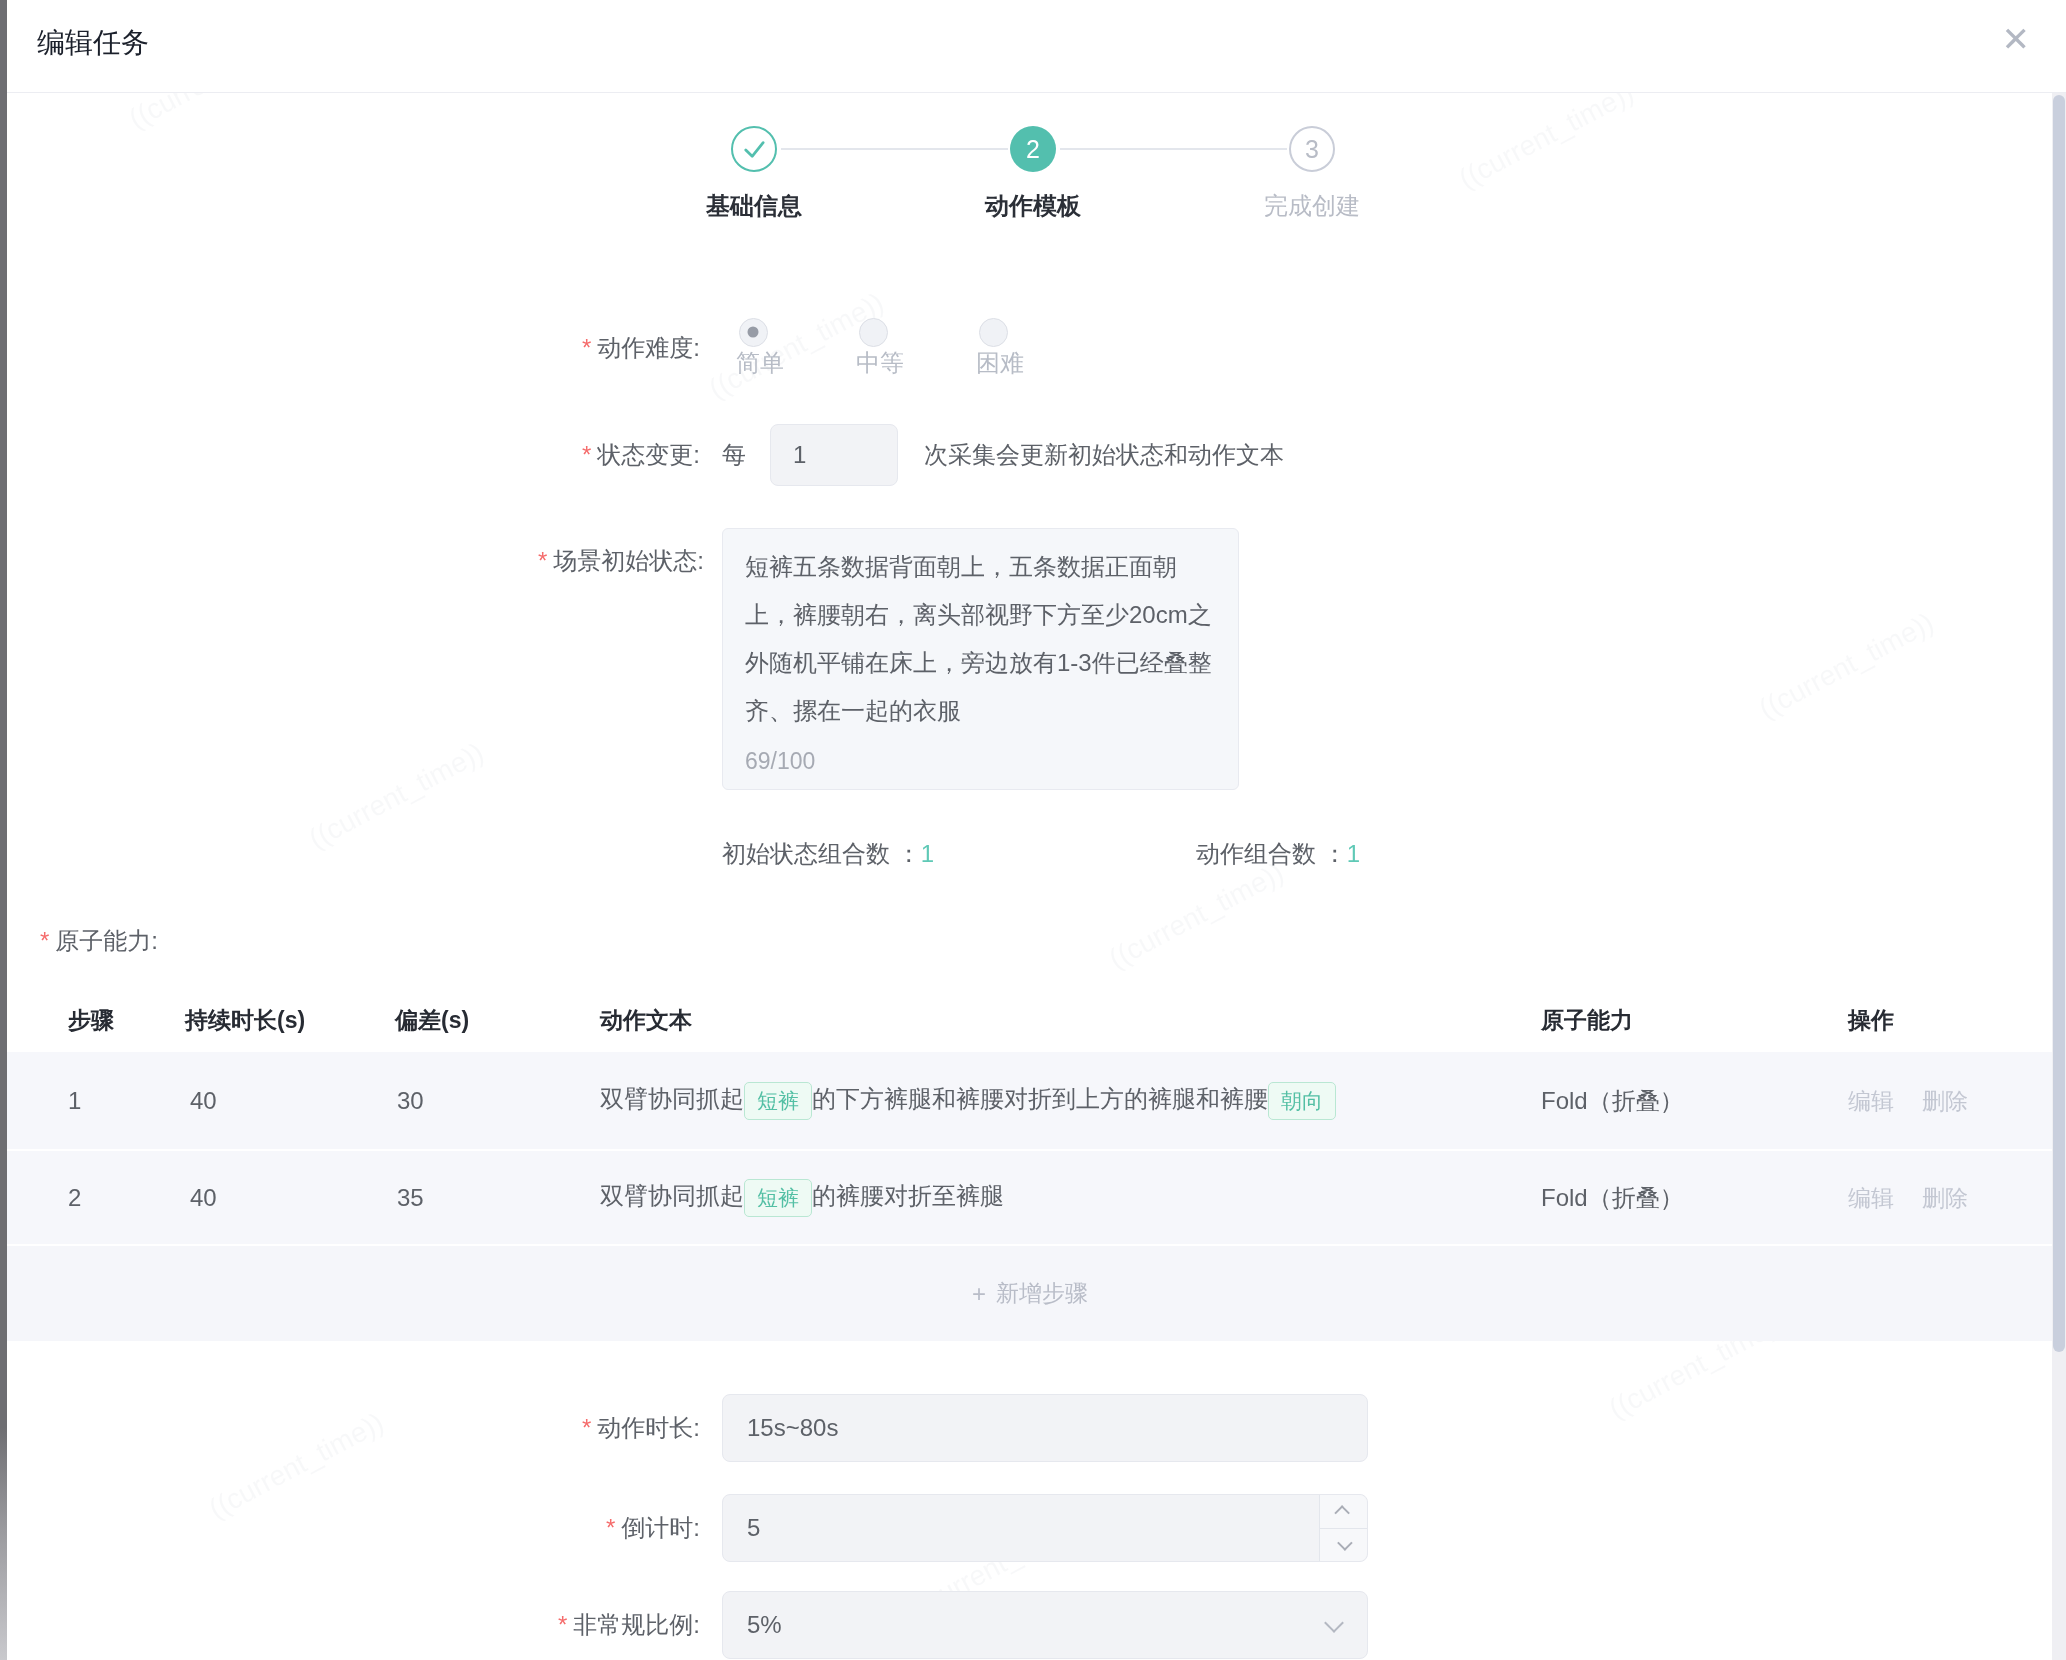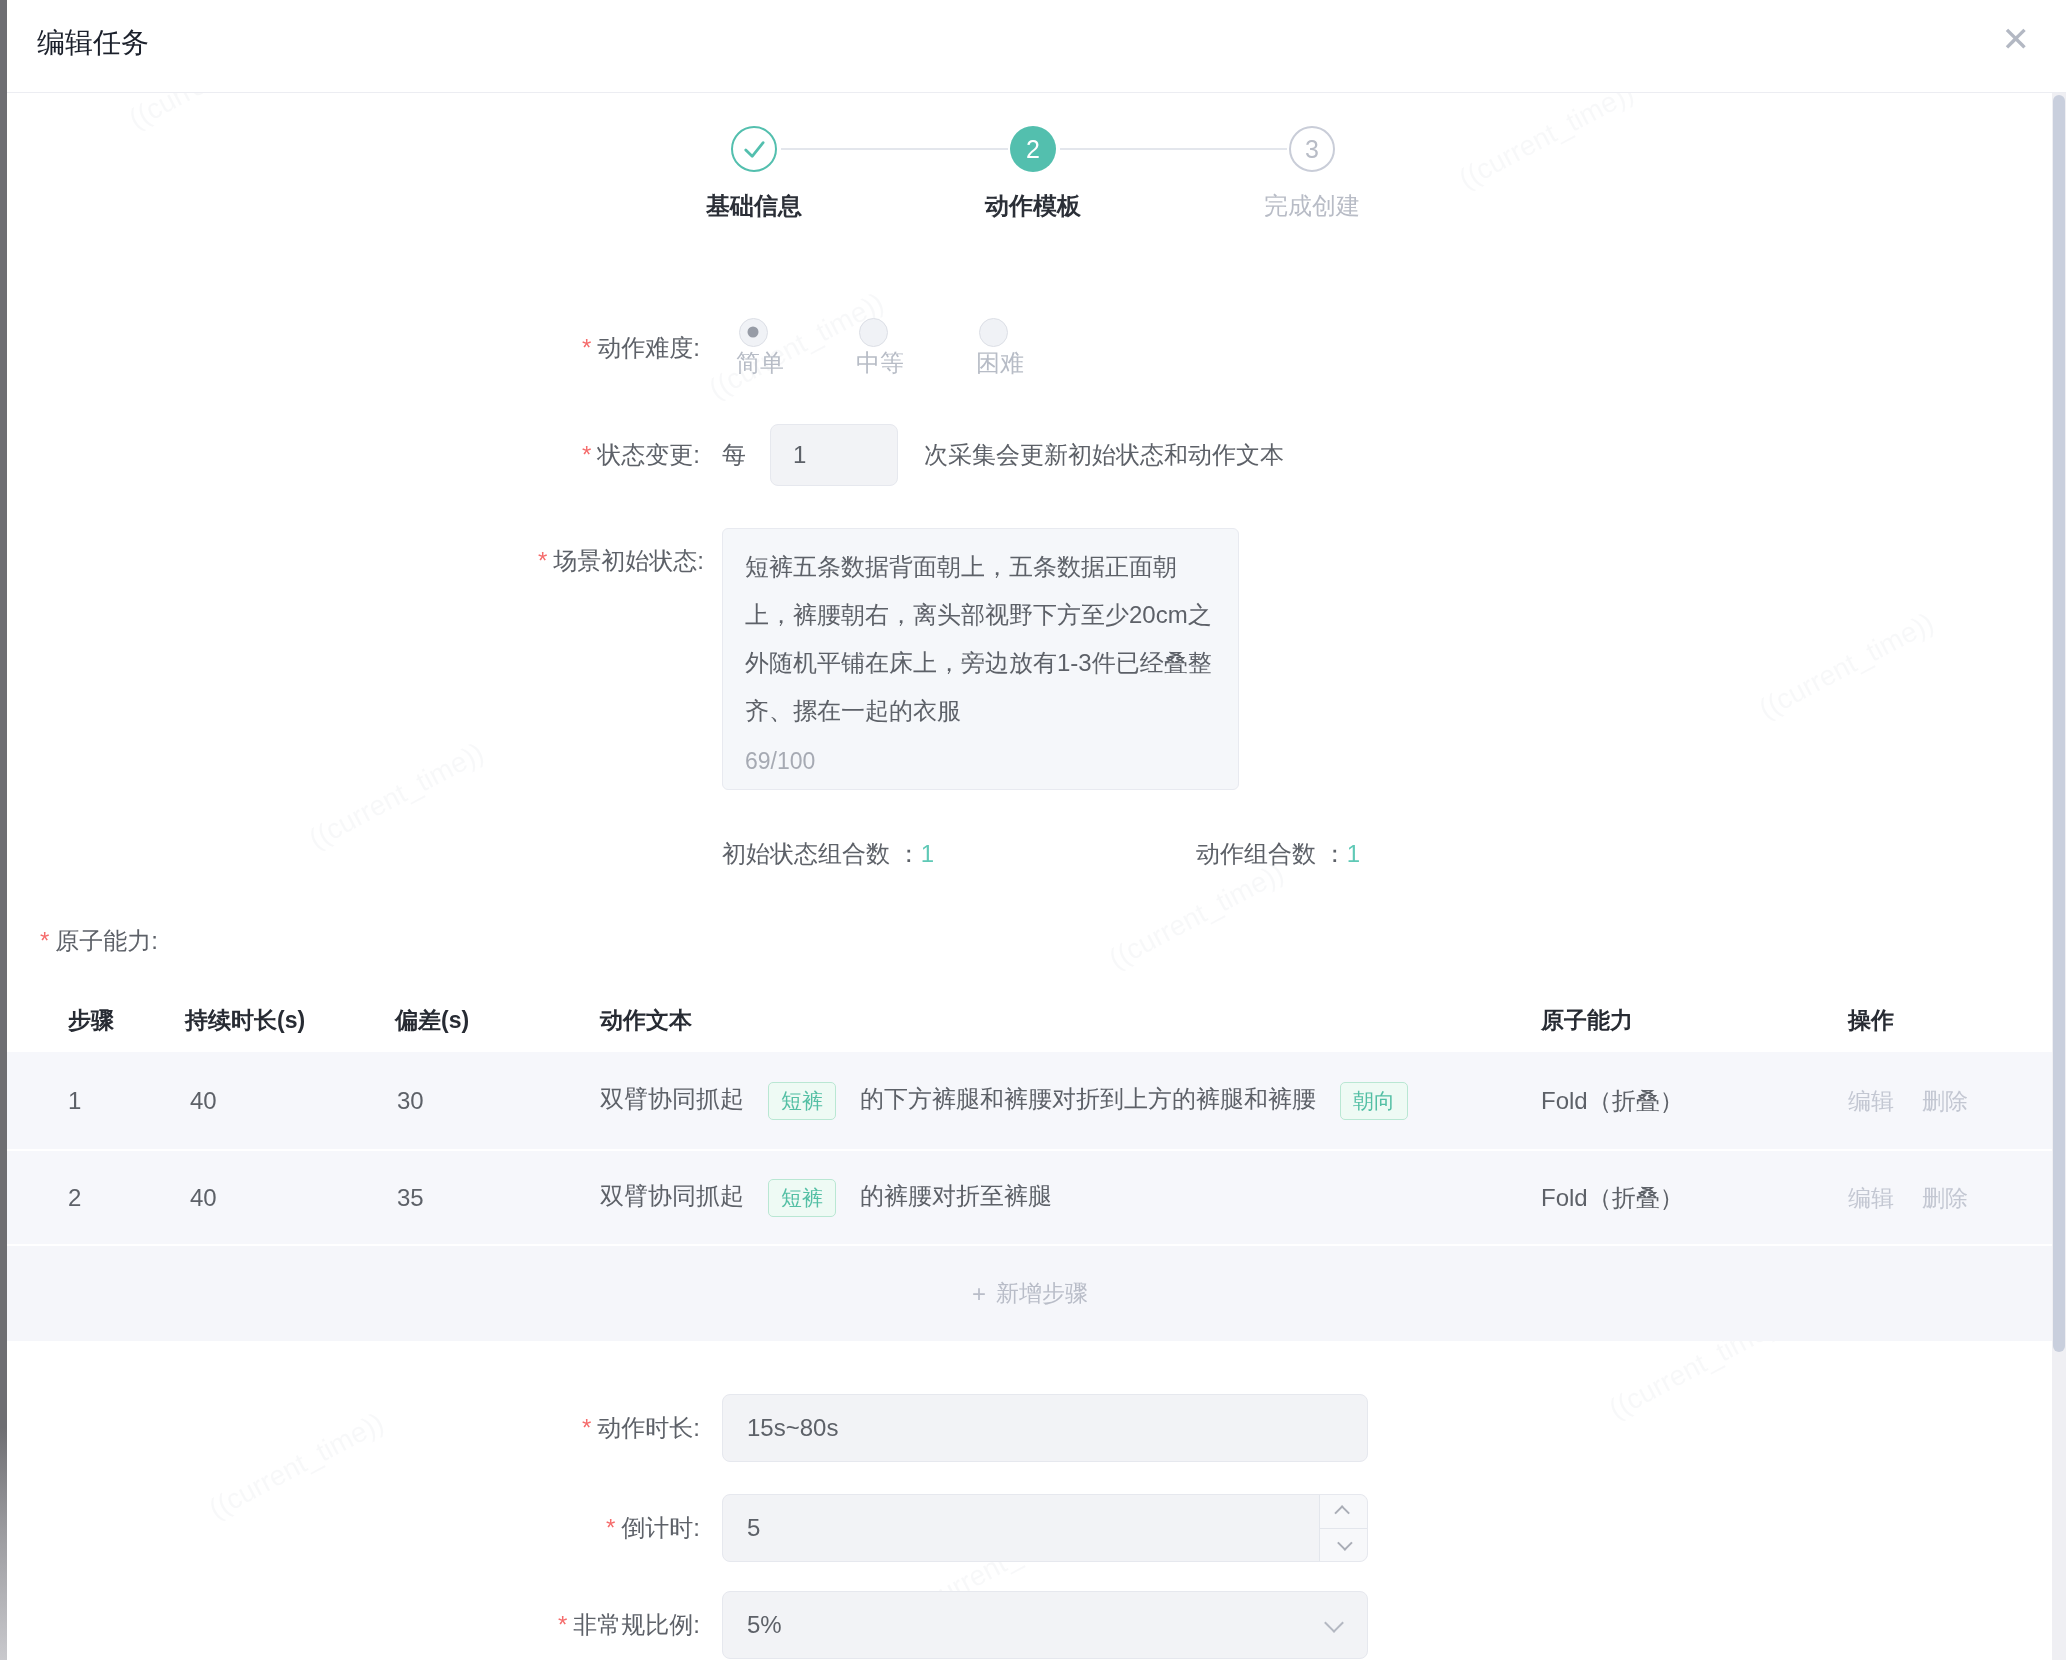--- a/index.html
+++ b/index.html
@@ -60,21 +60,21 @@
 
   .section-label { position:absolute; left:40px; top:925px; font-size:24px; color:#5d6168; }
 
   
   .tbl { position:absolute; left:7px; top:988px; width:2046px; }
   .tbl .hrow { position:relative; height:64px; background:#fff; }
   .tbl .hcell { position:absolute; top:50%; transform:translateY(-50%); font-size:23px; font-weight:bold; color:#272b33; white-space:nowrap; }
   .trow { position:relative; background:#f6f7fb; border-bottom:2px solid #fff; }
   .trow .cell { position:absolute; top:50%; transform:translateY(-50%); font-size:24px; color:#5d6168; white-space:nowrap; }
   .tag { display:inline-block; font-size:21px; color:#53bfa4; background:#eefaf4; border:1px solid #b9e7d3;
-    border-radius:5px; padding:4px 12px; margin:0 24px; vertical-align:middle; }
+    border-radius:5px; padding:4px 12px; margin:0 0; vertical-align:middle; }
   .act-link { color:#c3c7d2; font-size:23px; margin-right:28px; cursor:pointer; }
   .add-band { position:relative; height:95px; background:#f5f6fa; display:flex; align-items:center; justify-content:center;
     font-size:23px; color:#b9bdc8; cursor:pointer; }
   .add-band .plus { margin-right:10px; font-size:24px; }
 
   
   .big-input { position:relative; width:646px; height:68px; background:#f2f3f6; border:1px solid #e6e8ee;
     border-radius:8px; margin-left:22px; display:flex; align-items:center; }
   .big-input input { background:transparent; border:none; outline:none; font-size:24px; color:#5d6168;
     padding:0 24px; width:100%; font-family:inherit; }

